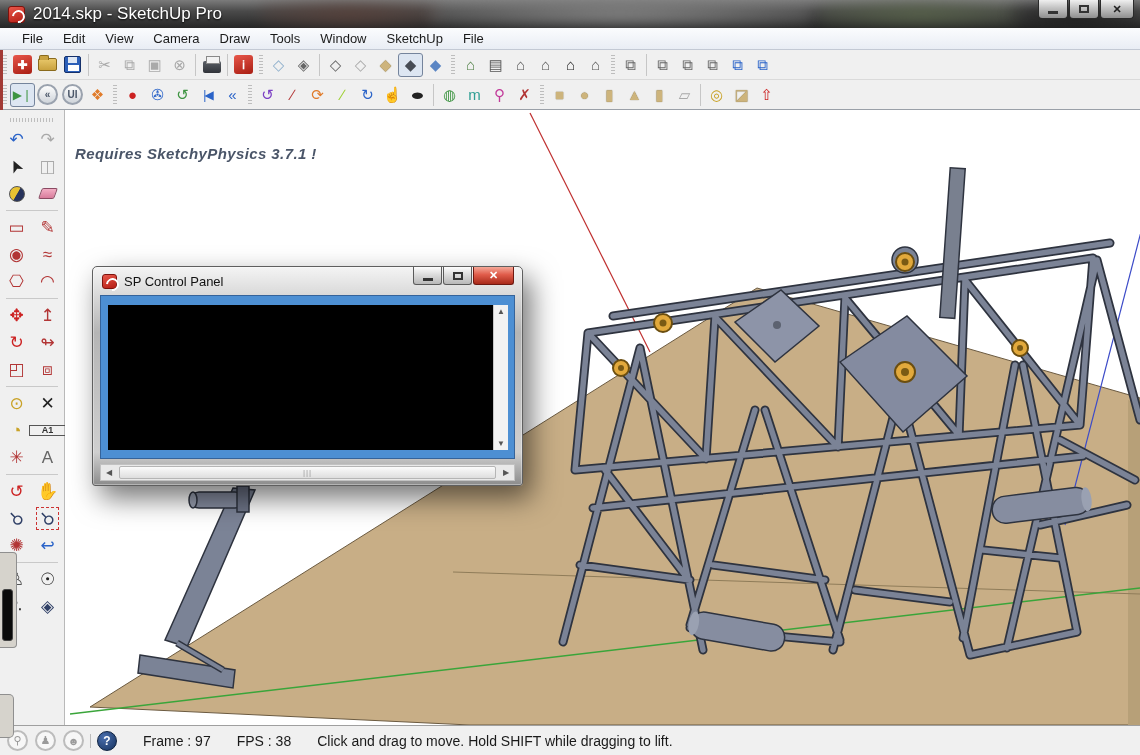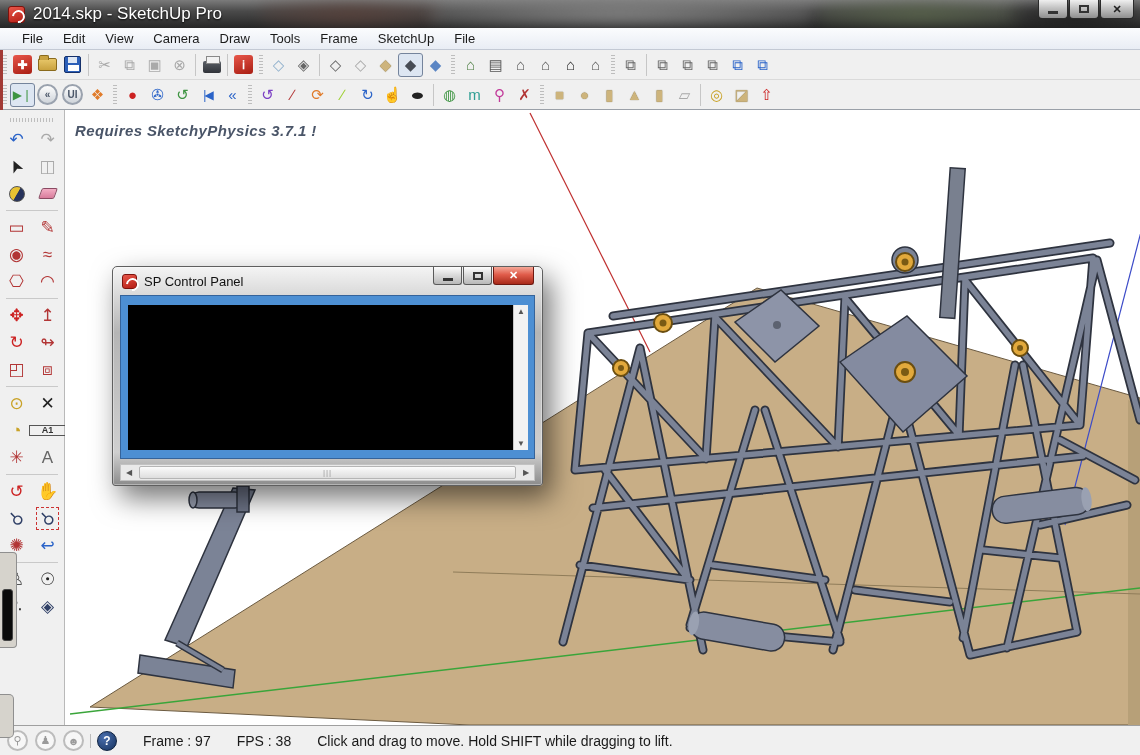--- a/index.html
+++ b/index.html
@@ -87,34 +87,34 @@
   .ic-paint { width:16px; height:16px; border-radius:50%;
     background:linear-gradient(120deg,#e8c232 48%,#27335c 52%); border:1px solid #555; }
   .ic-eraser { width:16px; height:11px; background:linear-gradient(#f3aec4,#d87c9c);
     border:1px solid #8a4a62; transform:skewX(-20deg); border-radius:2px; }
   .txtbox { font-size:9px; font-weight:bold; border:1px solid #555; padding:0 12px; color:#333; }
 
   
   .viewport { position:absolute; left:65px; top:110px; width:1075px; height:615px; background:#ffffff; overflow:hidden; }
   .vp-msg { position:absolute; left:10px; font-size:15px; font-style:italic; font-weight:600;
     color:#4a5568; letter-spacing:.4px; }
-  .vp-msg.m1 { top:6px; } .vp-msg.m2 { top:12px; }
+  .vp-msg.m1 { top:6px; } .vp-msg.m2 { top:35px; }
 
   
   .dock1 { position:absolute; left:0; top:552px; width:17px; height:96px; background:#d6d3cc;
     border:1px solid #8f8f8f; border-left:none; border-radius:0 4px 4px 0; z-index:8; }
   .dock1 .blackwin { position:absolute; left:2px; top:36px; width:11px; height:52px; background:#0a0a0a;
     border-radius:3px; border:1px solid #444; }
   .dock2 { position:absolute; left:0; top:694px; width:14px; height:44px; background:#d6d3cc;
     border:1px solid #8f8f8f; border-left:none; border-radius:0 5px 5px 0; z-index:12; }
 
   .red-sliver { position:absolute; left:0; top:50px; width:3px; height:60px; background:#a23a34; }
 
   
-  .sp-win { position:absolute; left:112px; top:266px; width:431px; height:220px;
+  .sp-win { position:absolute; left:92px; top:266px; width:431px; height:220px;
     background:linear-gradient(180deg,#f4f4f4,#b5b5b5 30%,#cfcfcf 85%,#8c8c8c);
     border:1px solid #5f5f5f; border-radius:5px 5px 3px 3px;
     box-shadow:8px 12px 28px rgba(0,0,0,.55), 0 0 0 1px rgba(255,255,255,.35) inset; z-index:6; }
   .sp-title { position:absolute; left:0; top:0; width:100%; height:28px; display:flex; align-items:center; }
   .sp-logo { width:15px; height:15px; margin:0 7px 0 9px; }
   .sp-title-text { font-size:13px; color:#111; }
   .sp-btns { position:absolute; right:8px; top:0; display:flex; }
   .sp-btn { width:29px; height:18px; margin-left:1px; border:1px solid #5a5a5a; border-top:none;
     border-radius:0 0 3px 3px; background:linear-gradient(#fdfdfd,#dcdcdc 45%,#b8b8b8);
     display:flex; align-items:center; justify-content:center; }
@@ -170,21 +170,21 @@
     </div>
   </div>
 
   <div class="menubar">
     <span class="menu-item">File</span>
     <span class="menu-item">Edit</span>
     <span class="menu-item">View</span>
     <span class="menu-item">Camera</span>
     <span class="menu-item">Draw</span>
     <span class="menu-item">Tools</span>
-    <span class="menu-item">Frame</span>
+    <span class="menu-item">Window</span>
     <span class="menu-item">SketchUp</span>
     <span class="menu-item">File</span>
   </div>
 
   <div class="toolbar" id="toolbar1">
     <span class="grip"></span>
     <span class="ti">
         <span class="badge-red">✚</span>
       </span>
     <span class="ti">

